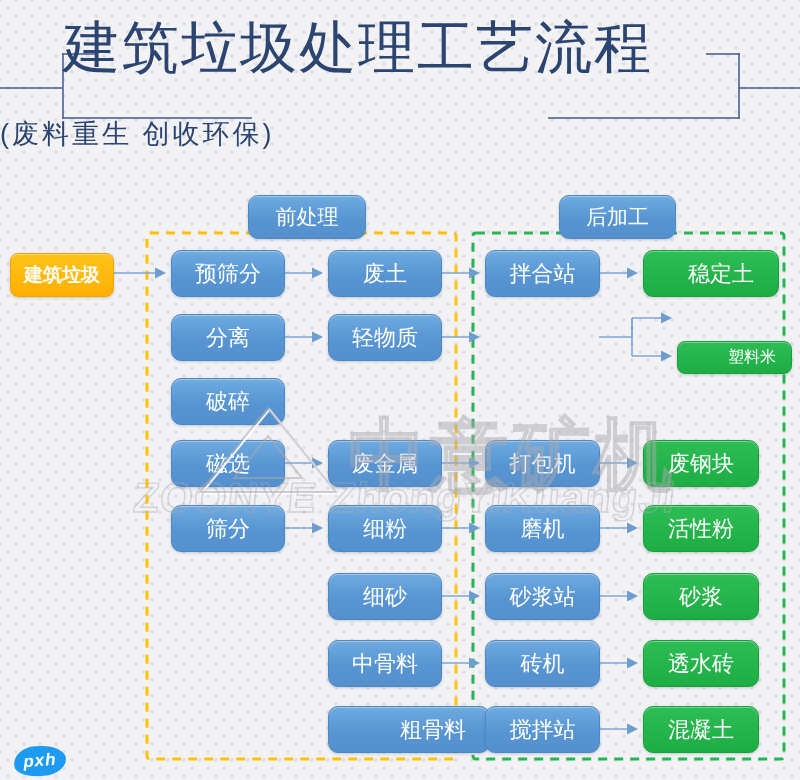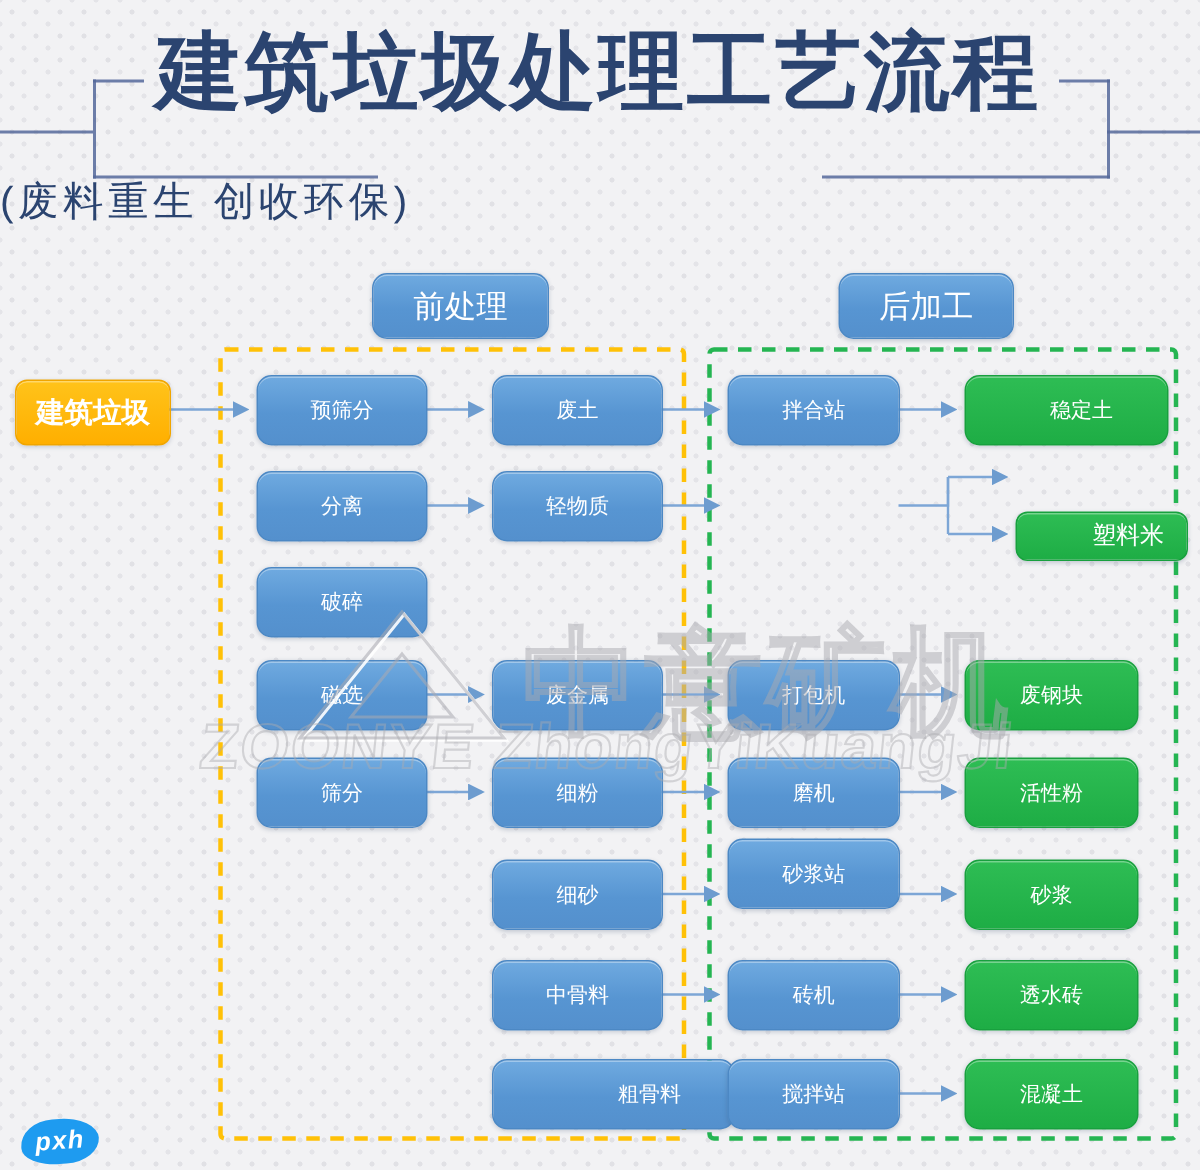--- a/index.html
+++ b/index.html
@@ -14,44 +14,43 @@
     background-color:#f2f2f4;
     background-image:
       radial-gradient(#e1e1e5 1.6px, rgba(0,0,0,0) 1.8px),
       radial-gradient(#e4e4e8 1.6px, rgba(0,0,0,0) 1.8px);
     background-size:16px 16px,16px 16px;
     background-position:0 0,8px 8px;
   }
   .page-title{
     position:absolute;left:0;top:10px;width:716px;
     text-align:center;
-    font-size:57px;font-weight:700;letter-spacing:2px;
+    font-size:57px;font-weight:400;letter-spacing:2px;
     color:#2b4470;
-    margin-left:41px;
   }
   .page-subtitle{
     position:absolute;left:0;top:116px;width:800px;
     text-align:left;
     font-size:27px;font-weight:500;letter-spacing:3px;
     color:#2b4470;
   }
   .deco{position:absolute;background:#55689a;opacity:.85;}
   .node{
     position:absolute;
     display:flex;align-items:center;justify-content:center;
-    color:#ffffff;font-size:14px;
+    color:#ffffff;font-size:22px;
     border-radius:10px;
     box-shadow:inset 0 1px 0 rgba(255,255,255,.35), 0 1px 3px rgba(60,80,110,.25);
     white-space:nowrap;
   }
   .blue{background:linear-gradient(180deg,#6faae0 0%,#5795d2 55%,#5490cd 100%);border:1px solid #4c88c4;}
   .green{background:linear-gradient(180deg,#2ebd54 0%,#1ead45 100%);border:1px solid #18a03e;}
   .yellow{background:linear-gradient(180deg,#ffc31a 0%,#ffaf00 100%);border:1px solid #f0a500;font-weight:700;font-size:19px;}
   .small{font-size:16px;border-radius:8px;}
-  .label-box{font-size:21px;}
+  .label-box{font-size:21px;margin-top:13px;}
   svg.connectors{position:absolute;left:0;top:0;}
   .watermark{position:absolute;left:0;top:0;pointer-events:none;}
   .badge{
     position:absolute;left:14px;top:746px;width:52px;height:30px;
     background:#1e9bf0;
     border-radius:46% 54% 48% 52% / 62% 52% 58% 44%;
     transform:rotate(-4deg);
     display:flex;align-items:center;justify-content:center;
     color:#ffffff;font-size:17px;font-weight:700;font-style:italic;
     letter-spacing:1px;
@@ -123,21 +122,21 @@
   <div class="node blue" style="left:328px;top:314px;width:112px;height:45px;">轻物质</div>
   <div class="node blue" style="left:328px;top:440px;width:112px;height:45px;">废金属</div>
   <div class="node blue" style="left:328px;top:505px;width:112px;height:45px;">细粉</div>
   <div class="node blue" style="left:328px;top:573px;width:112px;height:45px;">细砂</div>
   <div class="node blue" style="left:328px;top:640px;width:112px;height:45px;">中骨料</div>
   <div class="node blue" style="left:328px;top:706px;width:112px;height:45px;padding-left:48px;">粗骨料</div>
 
   <div class="node blue" style="left:485px;top:250px;width:113px;height:45px;">拌合站</div>
   <div class="node blue" style="left:485px;top:440px;width:113px;height:45px;">打包机</div>
   <div class="node blue" style="left:485px;top:505px;width:113px;height:45px;">磨机</div>
-  <div class="node blue" style="left:485px;top:559px;width:113px;height:45px;">砂浆站</div>
+  <div class="node blue" style="left:485px;top:573px;width:113px;height:45px;">砂浆站</div>
   <div class="node blue" style="left:485px;top:640px;width:113px;height:45px;">砖机</div>
   <div class="node blue" style="left:485px;top:706px;width:113px;height:45px;">搅拌站</div>
 
   <div class="node green" style="left:643px;top:250px;width:114px;height:45px;padding-left:20px;">稳定土</div>
   <div class="node green small" style="left:677px;top:341px;width:78px;height:31px;padding-left:35px;">塑料米</div>
   <div class="node green" style="left:643px;top:440px;width:114px;height:45px;">废钢块</div>
   <div class="node green" style="left:643px;top:505px;width:114px;height:45px;">活性粉</div>
   <div class="node green" style="left:643px;top:573px;width:114px;height:45px;">砂浆</div>
   <div class="node green" style="left:643px;top:640px;width:114px;height:45px;">透水砖</div>
   <div class="node green" style="left:643px;top:706px;width:114px;height:45px;">混凝土</div>

